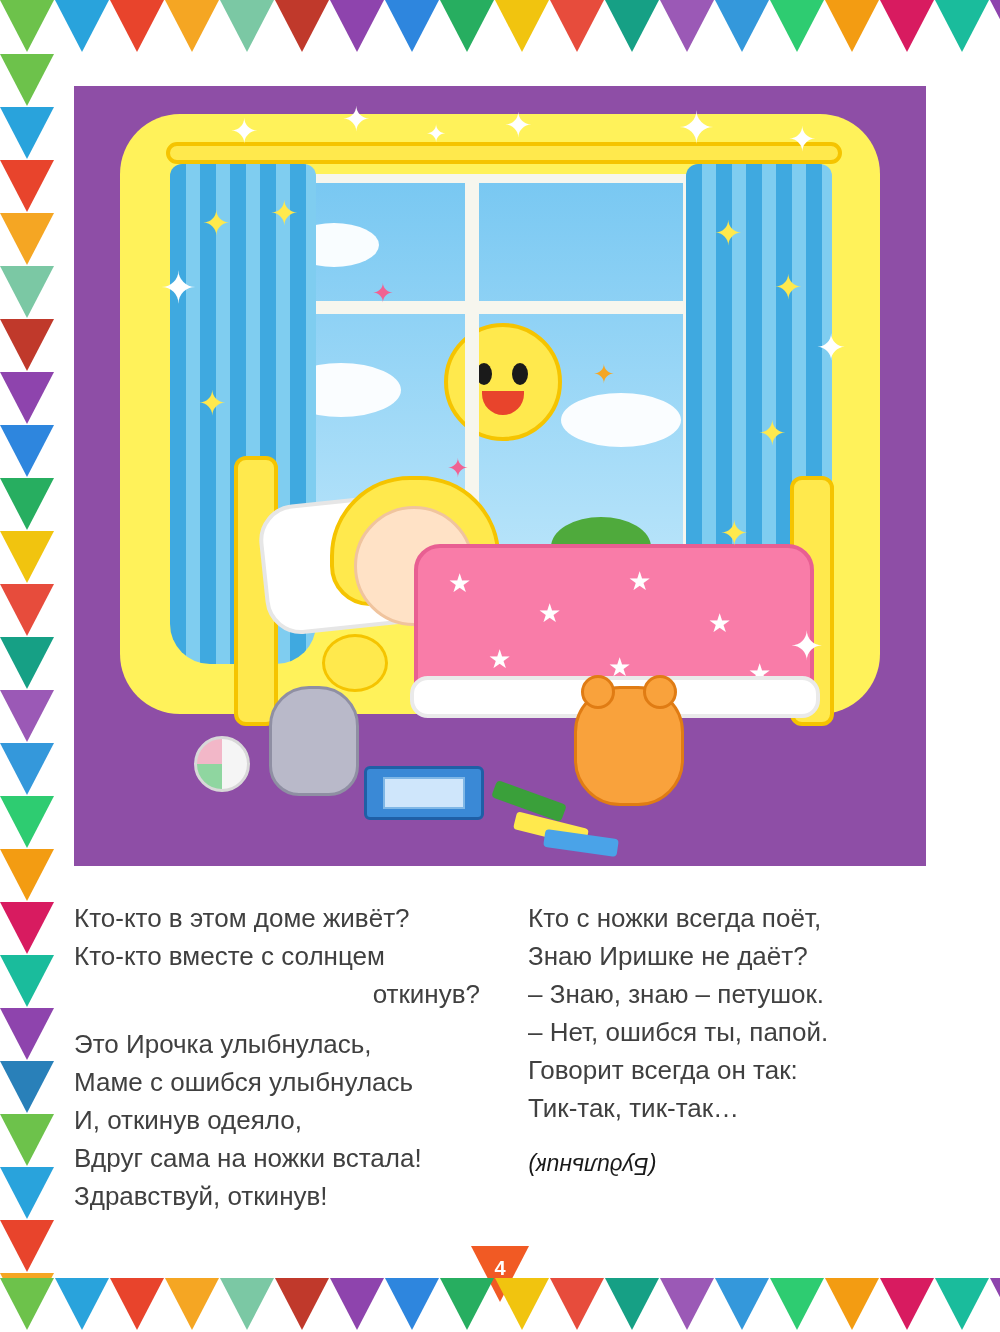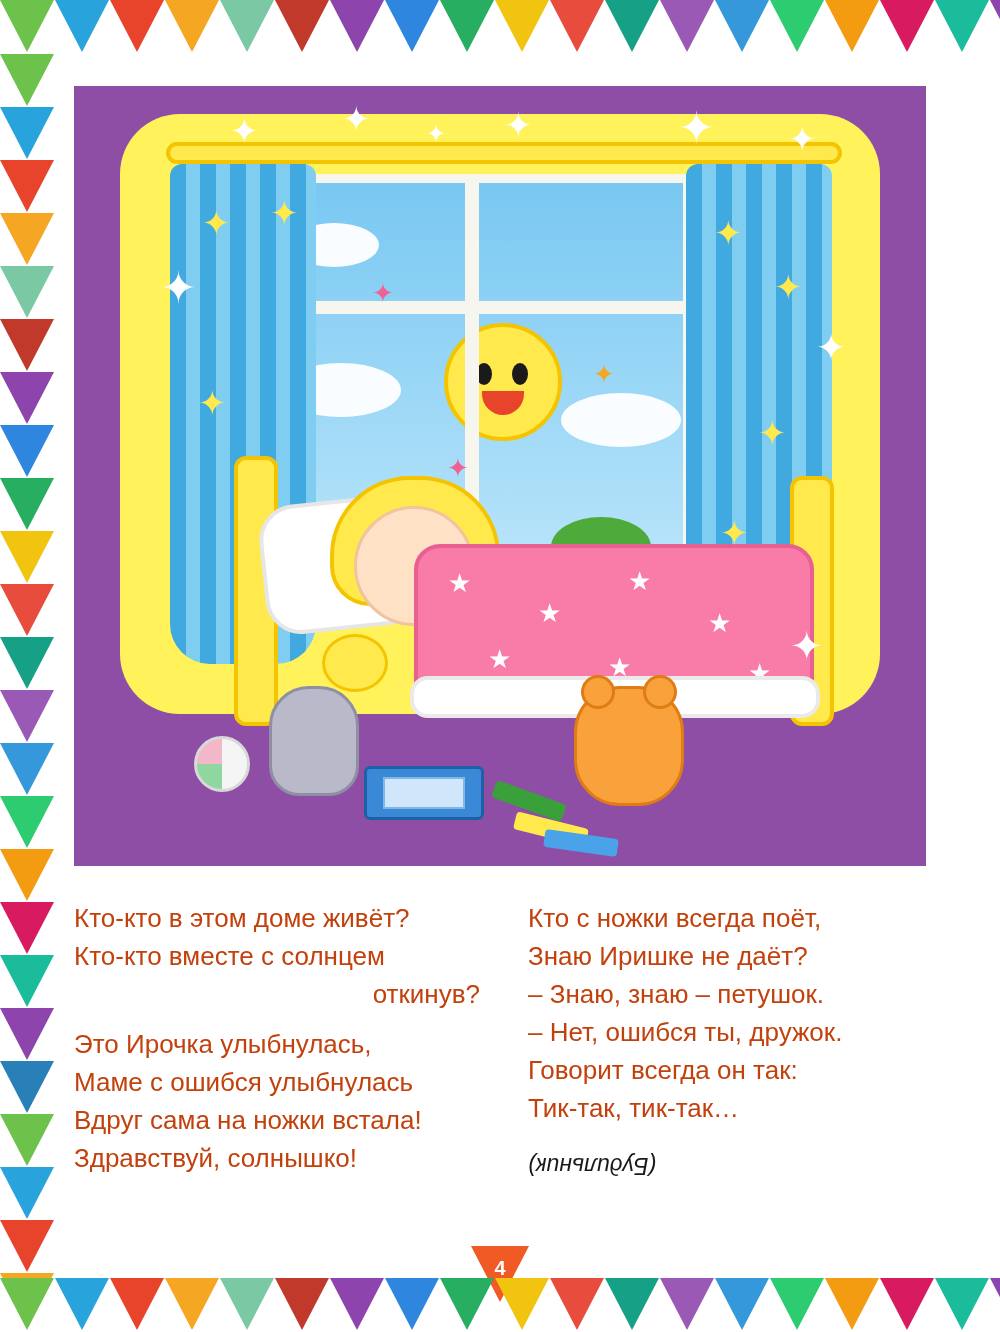--- a/index.html
+++ b/index.html
@@ -50,21 +50,21 @@
     left:74px; top:900px;
     width:860px; height:330px;
     display:flex;
     gap:48px;
   }
   .col{ width:406px; }
   .col p{
     margin:0 0 2px 0;
     font-size:26px;
     line-height:36px;
-    color:#c2410c;
+    color:#404040;
   }
   .col p.indent-right{ text-align:right; }
   .col p.gap-top{ margin-top:14px; }
   .author{
     margin-top:26px;
     text-align:right;
     font-size:23px;
     font-style:italic;
     color:#1a1a1a;
     transform:rotate(180deg);
@@ -287,28 +287,29 @@
   </div>
 </div>
 
 <div class="poem-area">
   <div class="col" id="left-col">
       <p>Кто-кто в этом доме живёт?</p>
       <p>Кто-кто вместе с солнцем</p>
       <p class="indent-right">откинув?</p>
       <p class="gap-top">Это Ирочка улыбнулась,</p>
       <p>Маме с ошибся улыбнулась</p>
+      <p>И, откинув одеяло,</p>
       <p>Вдруг сама на ножки встала!</p>
-      <p>Здравствуй, солнышко!</p>
+      <p>Здравствуй, откинув!</p>
     </div>
   <div class="col" id="right-col">
       <p>Кто с ножки всегда поёт,</p>
       <p>Знаю Иришке не даёт?</p>
       <p>– Знаю, знаю – петушок.</p>
-      <p>– Нет, ошибся ты, дружок.</p>
+      <p>– Нет, ошибся ты, папой.</p>
       <p>Говорит всегда он так:</p>
       <p>Тик-так, тик-так…</p>
     <div class="author">(Будильник)</div>
   </div>
 </div>
 
 <div class="page-badge">
   <div class="bg"></div>
   <span>4</span>
 </div>

